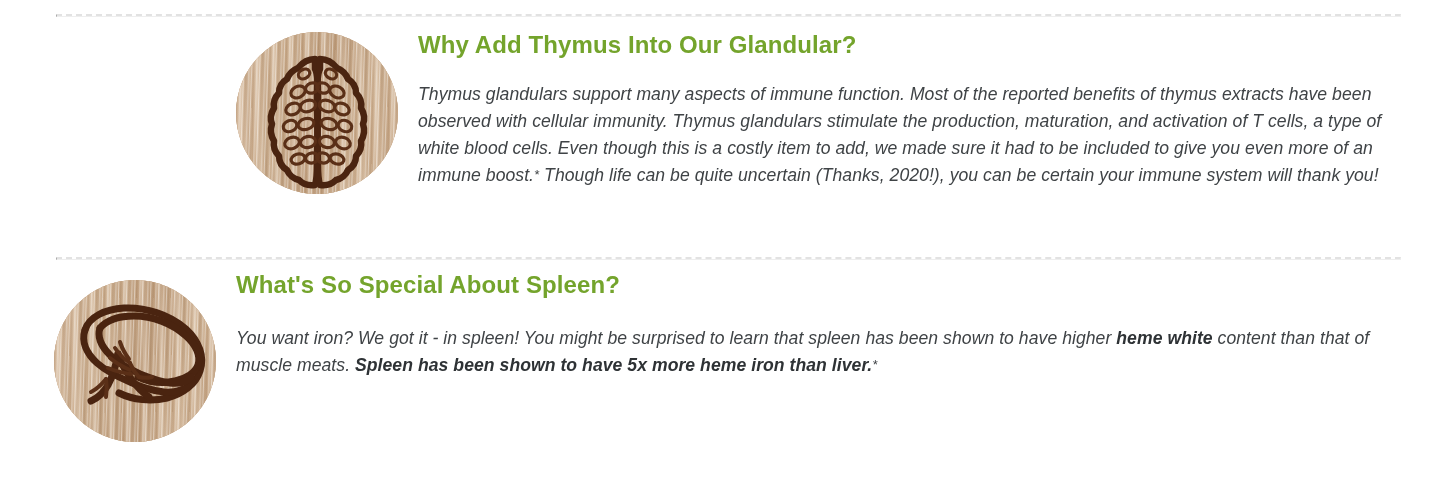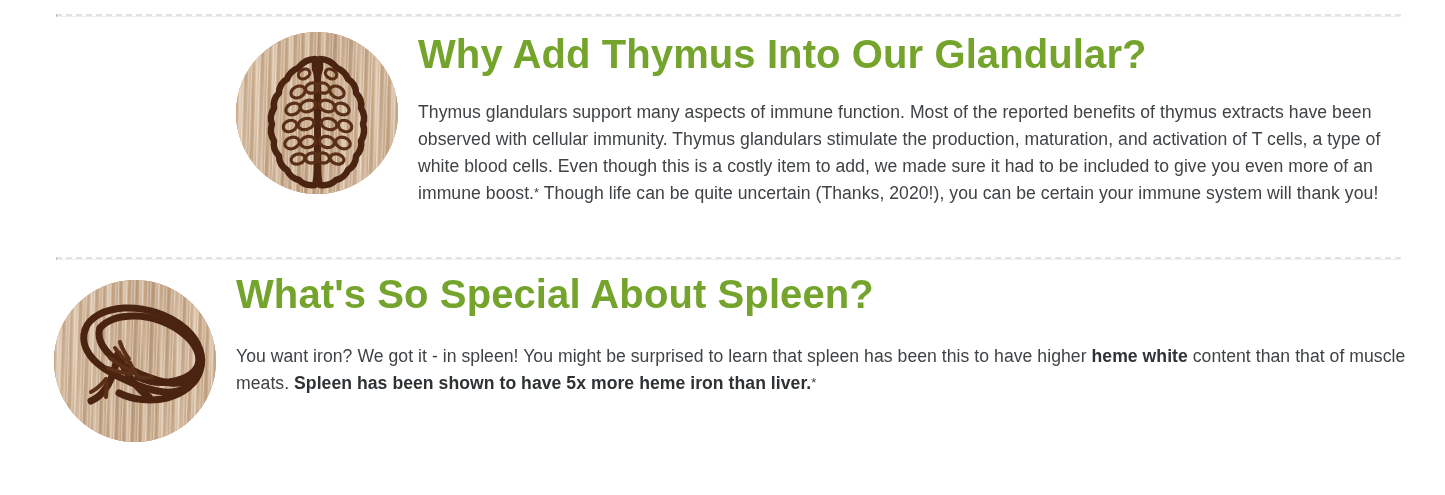--- a/index.html
+++ b/index.html
@@ -86,34 +86,35 @@
     inset: 0;
     width: 100%;
     height: 100%;
   }
 
   
   .copy { flex: 1 1 auto; min-width: 0; }
 
   h2.heading {
     margin: 0 0 22px 0;
-    font-size: 40px;
+    font-size: 24px;
     line-height: 1.12;
     font-weight: bold;
     letter-spacing: 0.1px;
     color: #74a42c;
   }
   .section-spleen h2.heading { margin-bottom: 26px; }
 
   p.body {
     margin: 0;
     font-size: 17.6px;
     line-height: 27px;
     color: #3f4346;
     letter-spacing: 0.05px;
+    font-style: italic;
   }
   p.body b, p.body strong { font-weight: bold; color: #2e3235; }
   sup.star {
     font-size: 13px;
     vertical-align: 2px;
     line-height: 0;
   }
 </style>
 </head>
 <body>
@@ -188,17 +189,17 @@
           <path d="M76 83c2 5 5 10 9 14"></path>
           <path d="M85 97c4 1 9 1 13 0"></path>
           <path d="M52 99c-4 5-9 10-15 13"></path>
           <path d="M52 99c1 6 1 12 0 18"></path>
         </g>
       </svg>
     </div>
 
     <div class="copy">
       <h2 class="heading">What's So Special About Spleen?</h2>
-      <p class="body"><span>You want iron? We got it - in spleen! You might be surprised to learn that spleen has been this to have higher </span><b>heme white</b><span> content than that of muscle meats. </span><b>Spleen has been shown to have 5x more heme iron than liver.</b><sup class="star">*</sup></p>
+      <p class="body"><span>You want iron? We got it - in spleen! You might be surprised to learn that spleen has been shown to have higher </span><b>heme white</b><span> content than that of muscle meats. </span><b>Spleen has been shown to have 5x more heme iron than liver.</b><sup class="star">*</sup></p>
     </div>
   </div>
 
 </div>
 
 </body></html>

